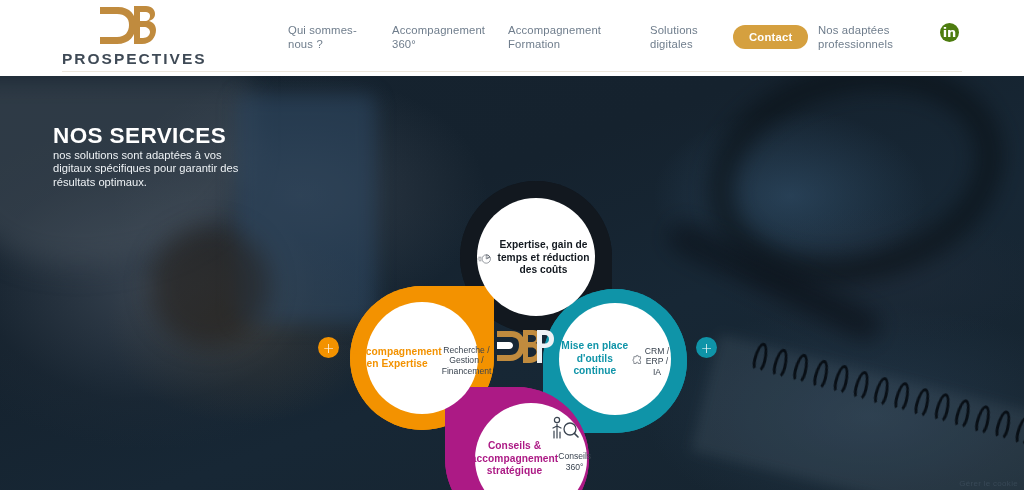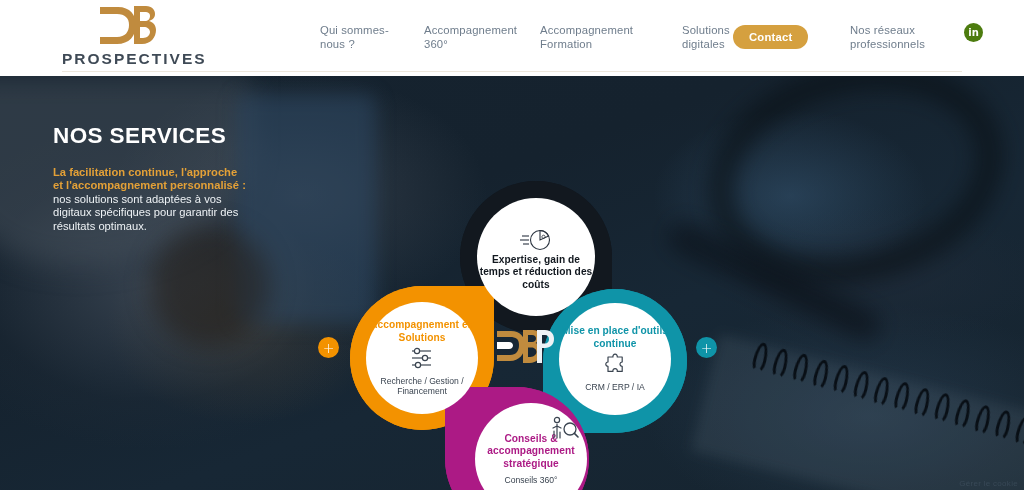--- a/index.html
+++ b/index.html
@@ -49,47 +49,45 @@
     width: 690px; height: 42px;
   }
   .nav-item {
     position: absolute;
     top: 6px;
     font-size: 11.3px;
     line-height: 13.5px;
     color: #6f7d8c;
     letter-spacing: 0.15px;
     cursor: pointer;
-    margin-left: 32px;
   }
   .nav-contact {
     position: absolute;
     top: 7px; left: 453px;
     background: #d5a03f;
     color: #ffffff;
     font-size: 11.3px;
     font-weight: 700;
     padding: 6px 16px 6px 16px;
     border-radius: 14px;
     cursor: pointer;
     letter-spacing: 0.2px;
   }
   .nav-social {
     position: absolute;
     top: 5px; left: 660px;
     width: 19px; height: 19px;
     border-radius: 50%;
     background: #4d7c0f;
     color: #ffffff;
-    font-size: 10px;
+    font-size: 13px;
     font-weight: 700;
     display: flex; align-items: center; justify-content: center;
     cursor: pointer;
     font-family: "DejaVu Sans", sans-serif;
-    margin-left: 24px;
   }
 
   
   .hero {
     position: absolute;
     top: 76px; left: 0;
     width: 1024px; height: 414px;
     overflow: hidden;
     background: #000000;
   }
@@ -223,21 +221,21 @@
     background: inherit;
     border-radius: 50% 8px 50% 50%;
   }
   .drop-inner {
     position: absolute;
     left: 16px; top: 16px;
     width: 118px; height: 118px;
     border-radius: 50%;
     background: #ffffff;
     display: flex;
-    flex-direction: column;
+    flex-direction: row;
     align-items: center;
     justify-content: center;
     text-align: center;
     z-index: 2;
   }
 
   
   #drop-top {
     left: 160px; top: 85px;
     width: 152px; height: 152px;
@@ -354,21 +352,21 @@
     <div class="nav-item" style="left:228px">
       <span>Accompagnement</span><br>
       <span>Formation</span>
     </div>
     <div class="nav-item" style="left:370px">
       <span>Solutions</span><br>
       <span>digitales</span>
     </div>
     <div class="nav-contact">Contact</div>
     <div class="nav-item" style="left:538px">
-      <span>Nos réseaux</span><br>
+      <span>Nos adaptées</span><br>
       <span>professionnels</span>
     </div>
     <div class="nav-social">in</div>
   </div>
 
   <div class="header-rule"></div>
 </div>
 
 <div class="hero">
   <div class="hero-bg"></div>
@@ -390,21 +388,20 @@
       <i style="left: 168px; top: 4.8px;"></i>
       <i style="left: 189px; top: 5.4px;"></i>
       <i style="left: 210px; top: 6px;"></i>
       <i style="left: 231px; top: 6.6px;"></i>
       <i style="left: 252px; top: 7.2px;"></i>
       <i style="left: 273px; top: 7.8px;"></i>
     </div>
 
   <div class="hero-copy">
     <div class="hero-title">NOS SERVICES</div>
-    <div class="hero-lead">La facilitation continue, l'approche et l'accompagnement personnalisé :</div>
     <div class="hero-body">nos solutions sont adaptées à vos digitaux spécifiques pour garantir des résultats optimaux.</div>
   </div>
 
   <div class="diagram">
 
     <div class="drop" id="drop-top">
       <div class="drop-inner">
         <svg class="drop-icon" width="34" height="26" viewBox="0 0 34 26">
           <circle cx="21" cy="13" r="9.5" fill="none" stroke="#2b3440" stroke-width="1.1"></circle>
           <path d="M21 13 L21 3.5 A9.5 9.5 0 0 1 29.6 9 Z" fill="none" stroke="#2b3440" stroke-width="1.1"></path>
@@ -412,21 +409,21 @@
           <line x1="3" y1="9" x2="10" y2="9" stroke="#2b3440" stroke-width="1.1"></line>
           <line x1="1" y1="13" x2="10" y2="13" stroke="#2b3440" stroke-width="1.1"></line>
           <line x1="4" y1="17" x2="10" y2="17" stroke="#2b3440" stroke-width="1.1"></line>
         </svg>
         <div class="drop-title">Expertise, gain de temps et réduction des coûts</div>
       </div>
     </div>
 
     <div class="drop" id="drop-orange">
       <div class="drop-inner">
-        <div class="drop-title">Accompagnement en Solutions</div>
+        <div class="drop-title">Accompagnement en Expertise</div>
         <svg class="drop-icon" width="26" height="24" viewBox="0 0 26 24">
           <line x1="3" y1="5" x2="22" y2="5" stroke="#3a4450" stroke-width="1.2"></line>
           <line x1="3" y1="12" x2="22" y2="12" stroke="#3a4450" stroke-width="1.2"></line>
           <line x1="3" y1="19" x2="22" y2="19" stroke="#3a4450" stroke-width="1.2"></line>
           <circle cx="8" cy="5" r="2.6" fill="#ffffff" stroke="#3a4450" stroke-width="1.2"></circle>
           <circle cx="16" cy="12" r="2.6" fill="#ffffff" stroke="#3a4450" stroke-width="1.2"></circle>
           <circle cx="9" cy="19" r="2.6" fill="#ffffff" stroke="#3a4450" stroke-width="1.2"></circle>
         </svg>
         <div class="drop-sub">Recherche / Gestion / Financement</div>
       </div>

